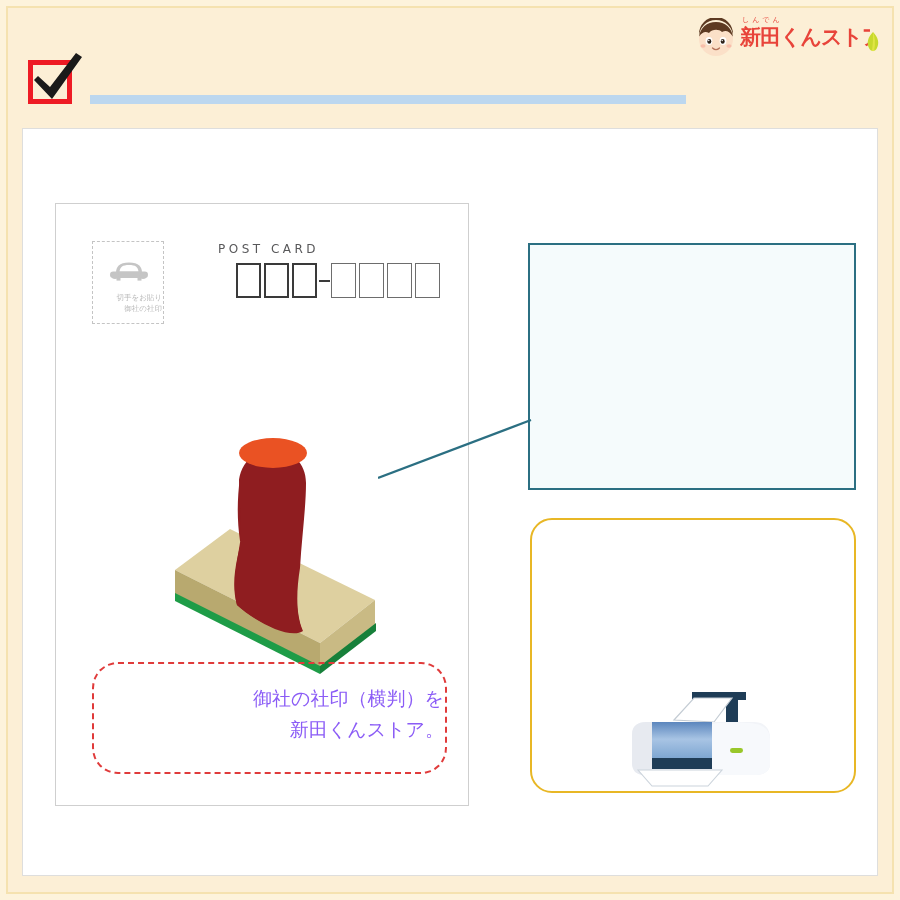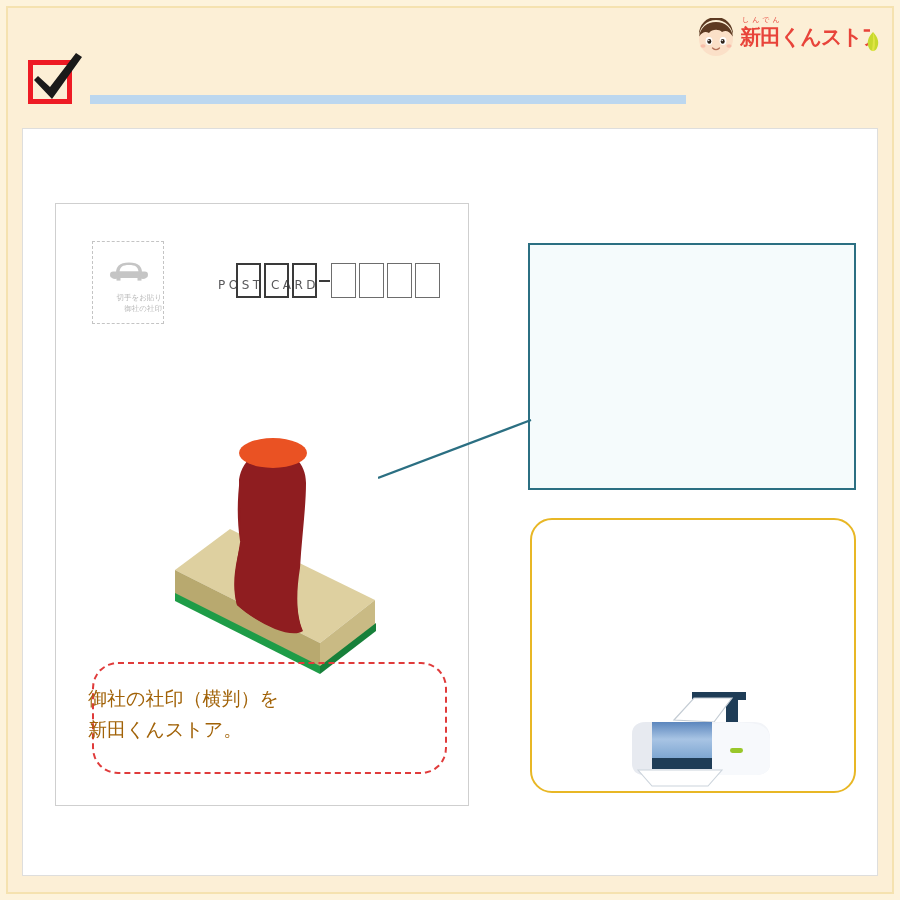--- a/index.html
+++ b/index.html
@@ -174,21 +174,20 @@
     line-height: 11px;
   }
   .postcard-title {
     position: absolute;
     left: 218px;
     top: 242px;
     font-size: 12px;
     color: #58585a;
     letter-spacing: 3.5px;
     font-weight: 400;
-    margin-top: 36px;
   }
   .zip-row {
     position: absolute;
     left: 236px;
     top: 263px;
     display: flex;
     align-items: center;
   }
   .zip-box {
     width: 25px;
@@ -222,25 +221,25 @@
     left: 92px;
     top: 662px;
     width: 355px;
     height: 112px;
     border: 2px dashed #e03b3b;
     border-radius: 26px;
     box-sizing: border-box;
   }
   .red-note-text {
     position: absolute;
-    left: 88px;
+    left: 96px;
     top: 683px;
     width: 348px;
-    text-align: left;
-    color: #a16207;
+    text-align: right;
+    color: #8b5cf6;
     font-size: 19px;
     line-height: 31px;
   }
 
   
   .callout-teal {
     position: absolute;
     left: 528px;
     top: 243px;
     width: 328px;

